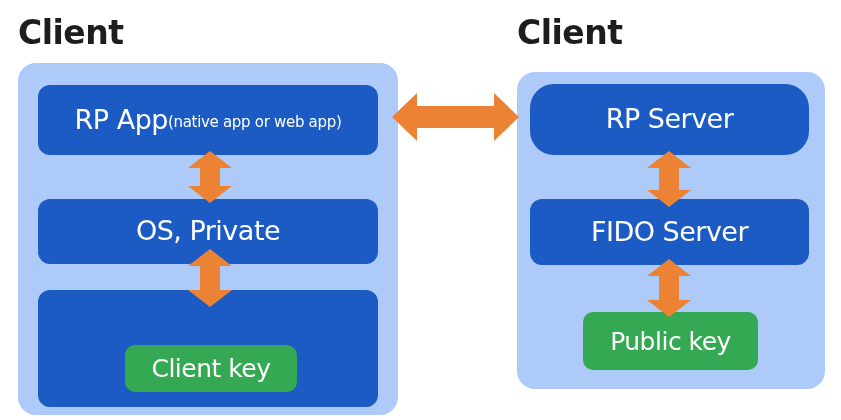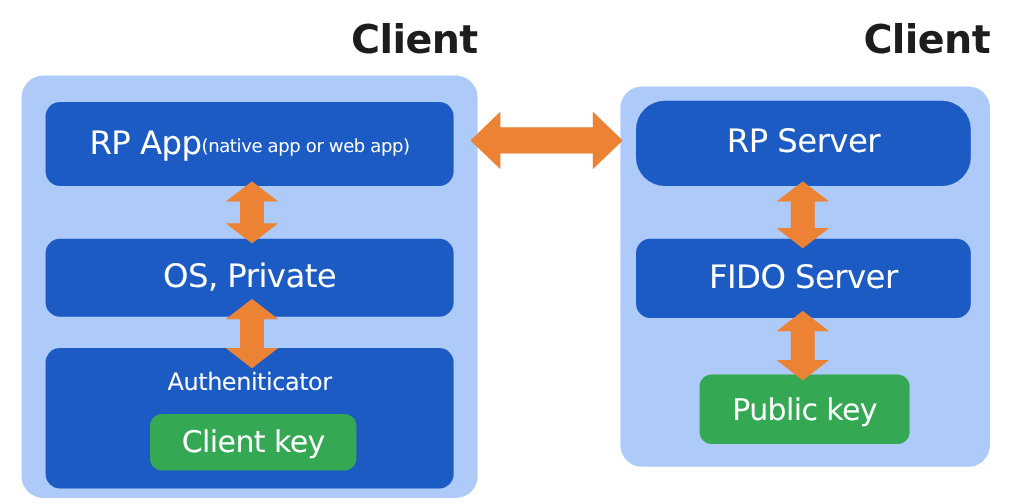--- a/index.html
+++ b/index.html
@@ -6,21 +6,21 @@
   .canvas {
     position:relative; width:841px; height:420px;
     background: var(--page-bg, #ffffff);
     font-family:"DejaVu Sans", sans-serif;
     overflow:hidden;
   }
   .title {
     position:absolute; top:13px;
     font-size:33px; font-weight:bold;
     color: var(--title-text, #1d1d1d);
-    text-align:right; letter-spacing:-0.5px;
+    text-align:left; letter-spacing:-0.5px;
   }
   .title.client { left:18px; width:380px; }
   .title.server { left:517px; width:308px; }
 
   .container {
     position:absolute;
     background: var(--container-blue, #AECAF9);
     border-radius:18px;
   }
   .container.client { left:18px; top:63px;  width:380px; height:352px; }
@@ -83,21 +83,20 @@
   <div class="bluebox box-rp-app">
     <div class="label">RP App</div>
     <div class="sublabel">(native app or web app)</div>
   </div>
 
   <div class="bluebox box-os-browser">
     <div class="label">OS, Private</div>
   </div>
 
   <div class="bluebox box-auth"></div>
-  <div class="auth-label">Autheniticator</div>
   <div class="greenbox box-private-key">
     <span>Client key</span>
   </div>
 
   <div class="bluebox box-rp-server">
     <div class="label">RP Server</div>
   </div>
 
   <div class="bluebox box-fido-server">
     <div class="label">FIDO Server</div>

